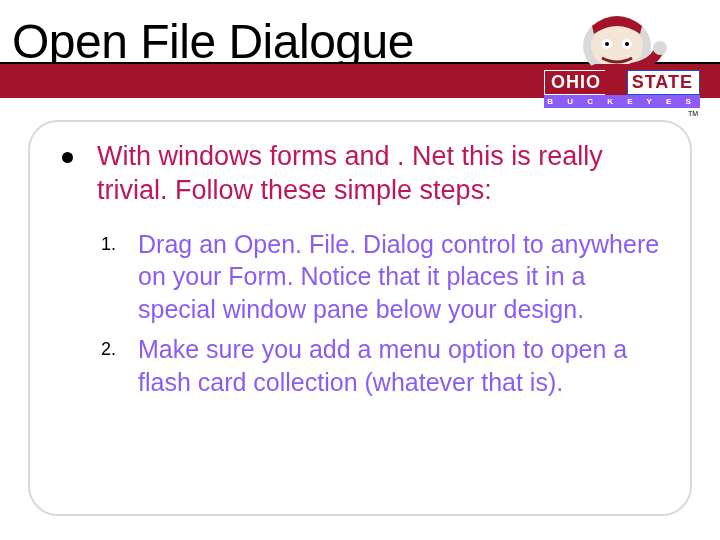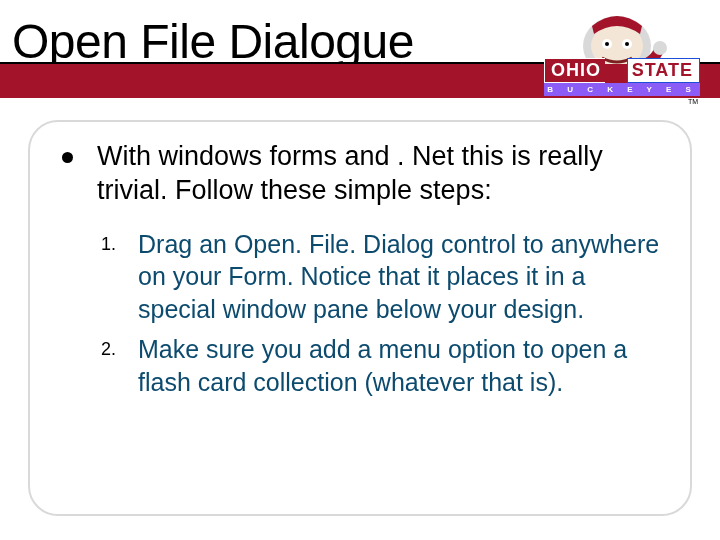--- a/index.html
+++ b/index.html
@@ -48,21 +48,21 @@
   .mascot {
     position: absolute;
     top: 6px;
     right: 48px;
     width: 110px;
     height: 90px;
   }
   .mascot svg { width: 100%; height: 100%; }
   .logo-bar {
     position: absolute;
-    top: 58px;
+    top: 70px;
     right: 30px;
     width: 146px;
   }
   .logo-main {
     width: 156px;
     height: 25px;
     display: flex;
     align-items: center;
     justify-content: space-between;
   }
@@ -132,41 +132,41 @@
     height: 11px;
     background: #000;
     border-radius: 50%;
     margin-top: 12px;
     flex-shrink: 0;
     margin-left: 6px;
   }
   .bullet-text {
     font-size: 27px;
     line-height: 1.25;
-    color: #000000;
+    color: #be185d;
     flex: 1;
   }
   .num-item {
     display: flex;
     gap: 22px;
     margin-bottom: 8px;
     padding-left: 42px;
   }
   .num-label {
     font-size: 18px;
     color: #000;
     flex-shrink: 0;
     width: 18px;
     text-align: right;
     padding-top: 6px;
   }
   .num-text {
     font-size: 25px;
     line-height: 1.3;
-    color: #0c4a6e;
+    color: #8b5cf6;
     flex: 1;
   }
 </style>
 </head>
 <body>
 
 <div class="slide">
 
   <div class="title-row">
     <div class="title">Open File Dialogue</div>

